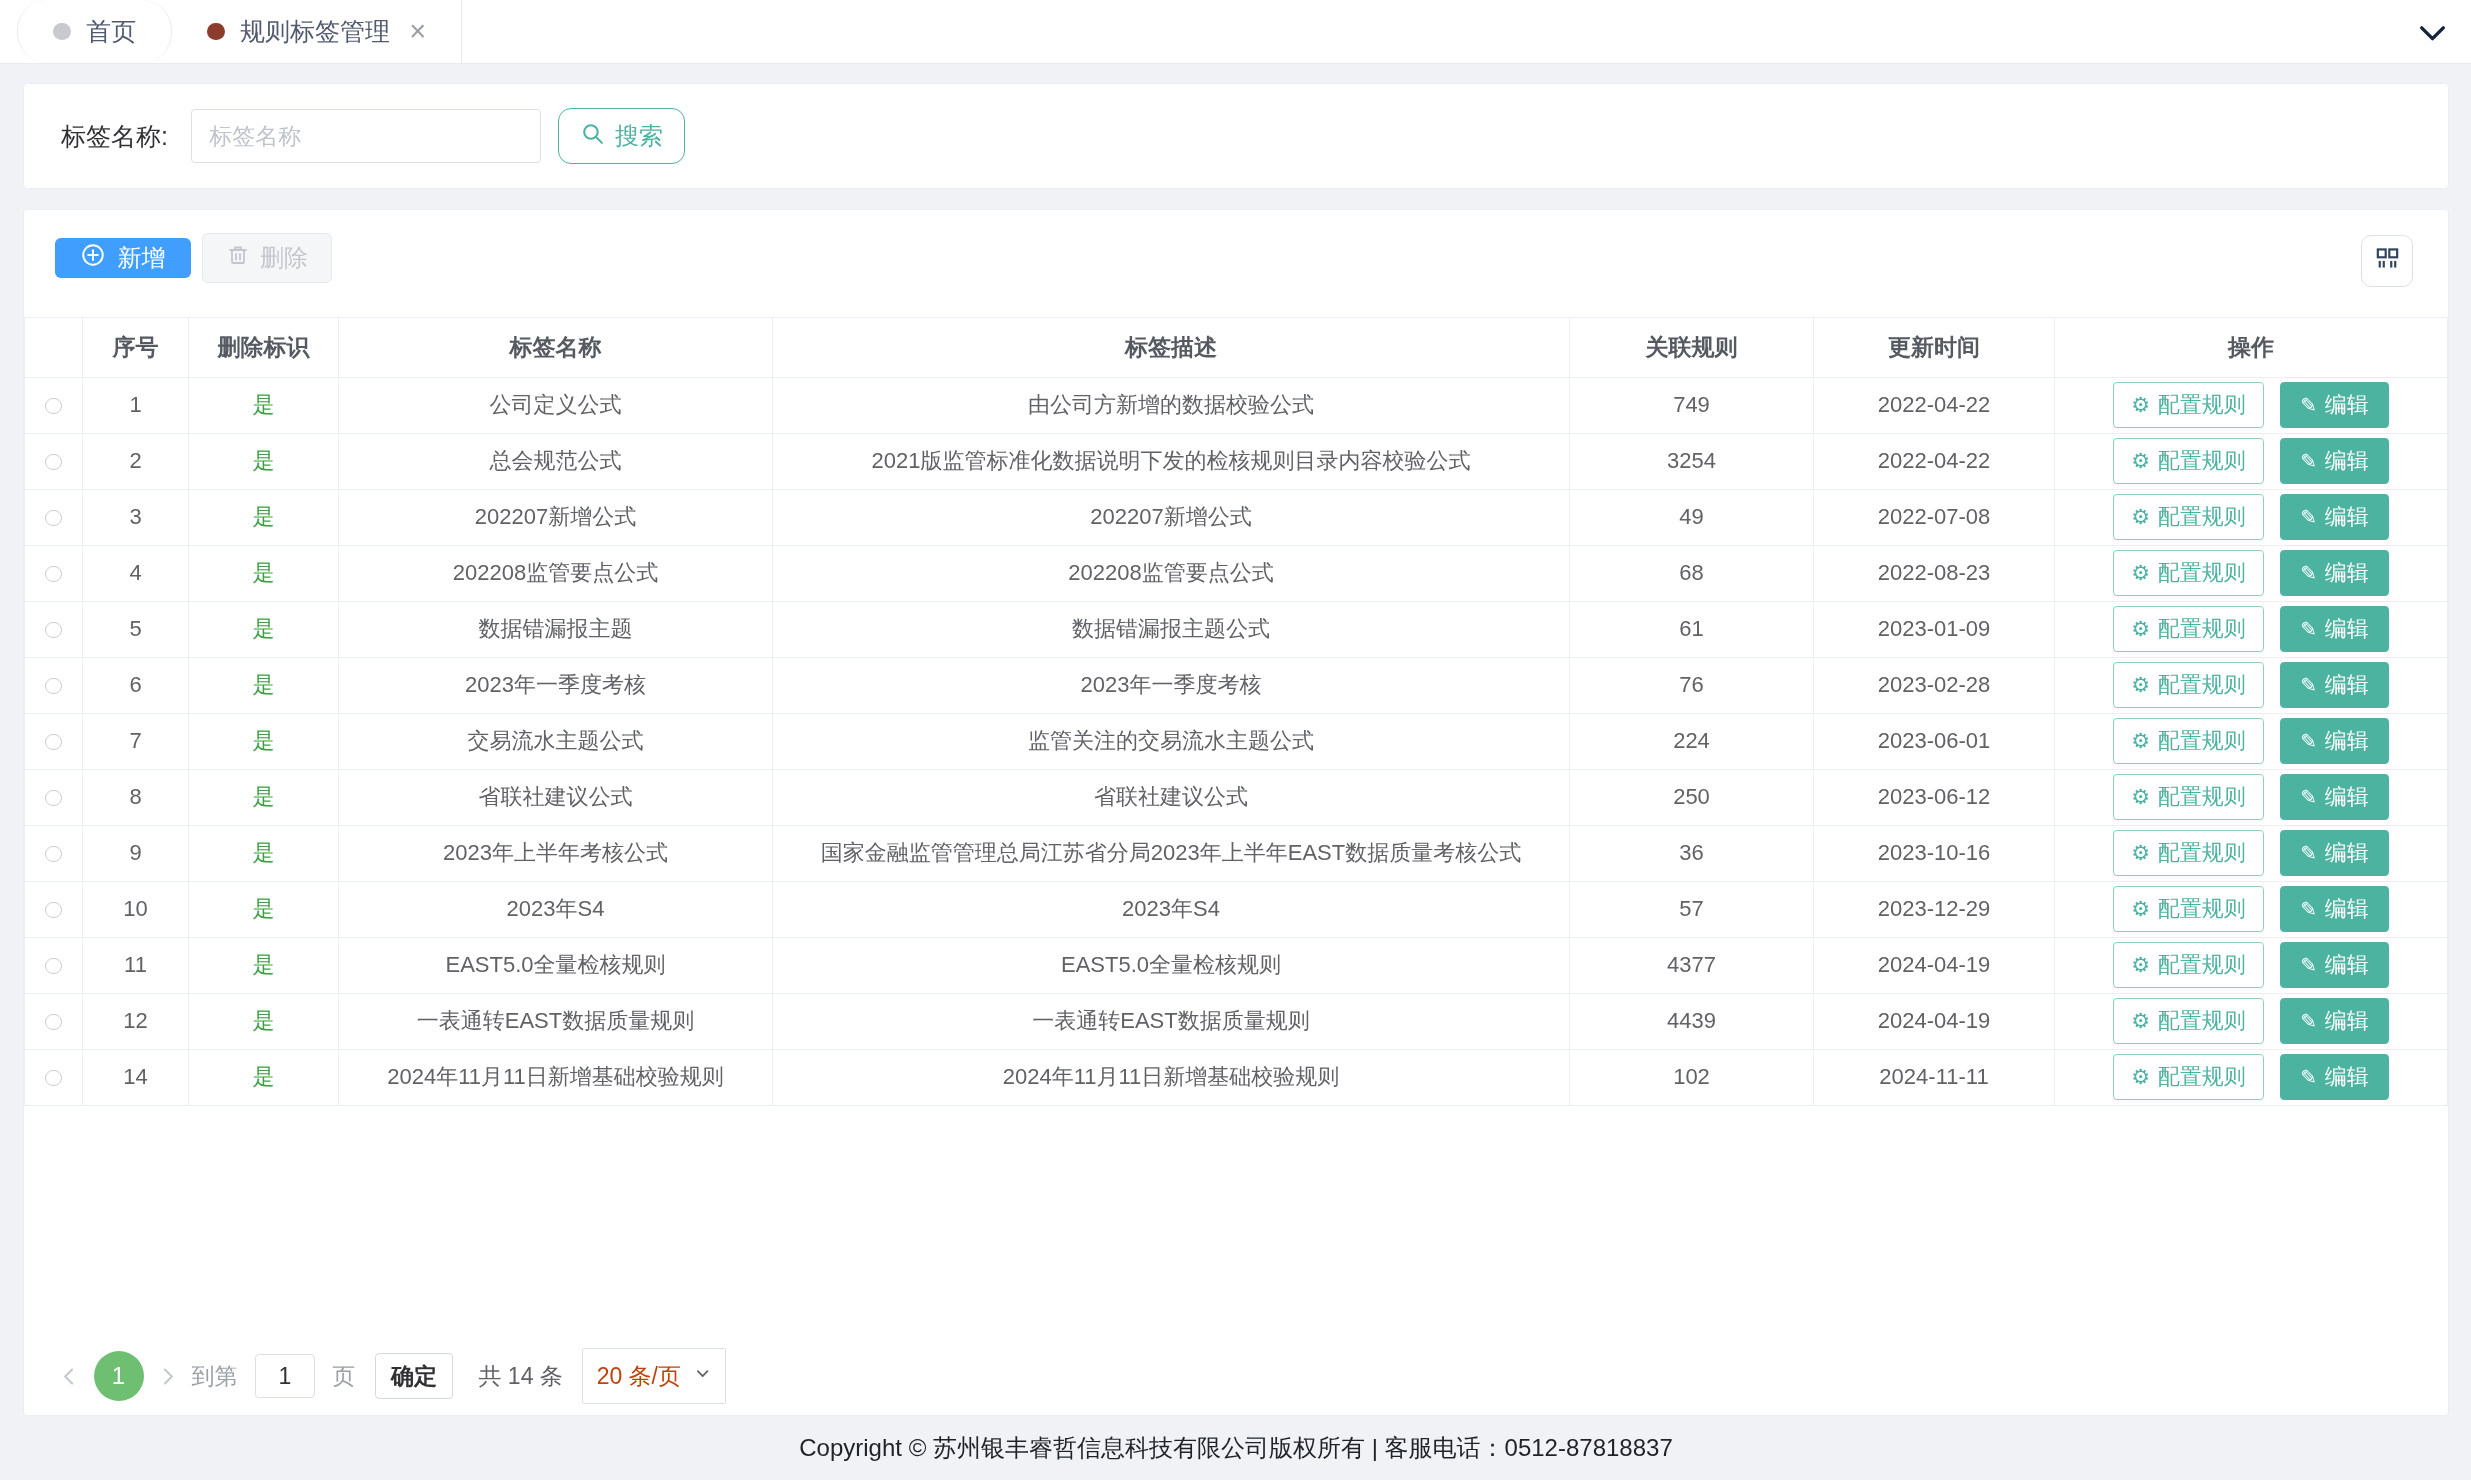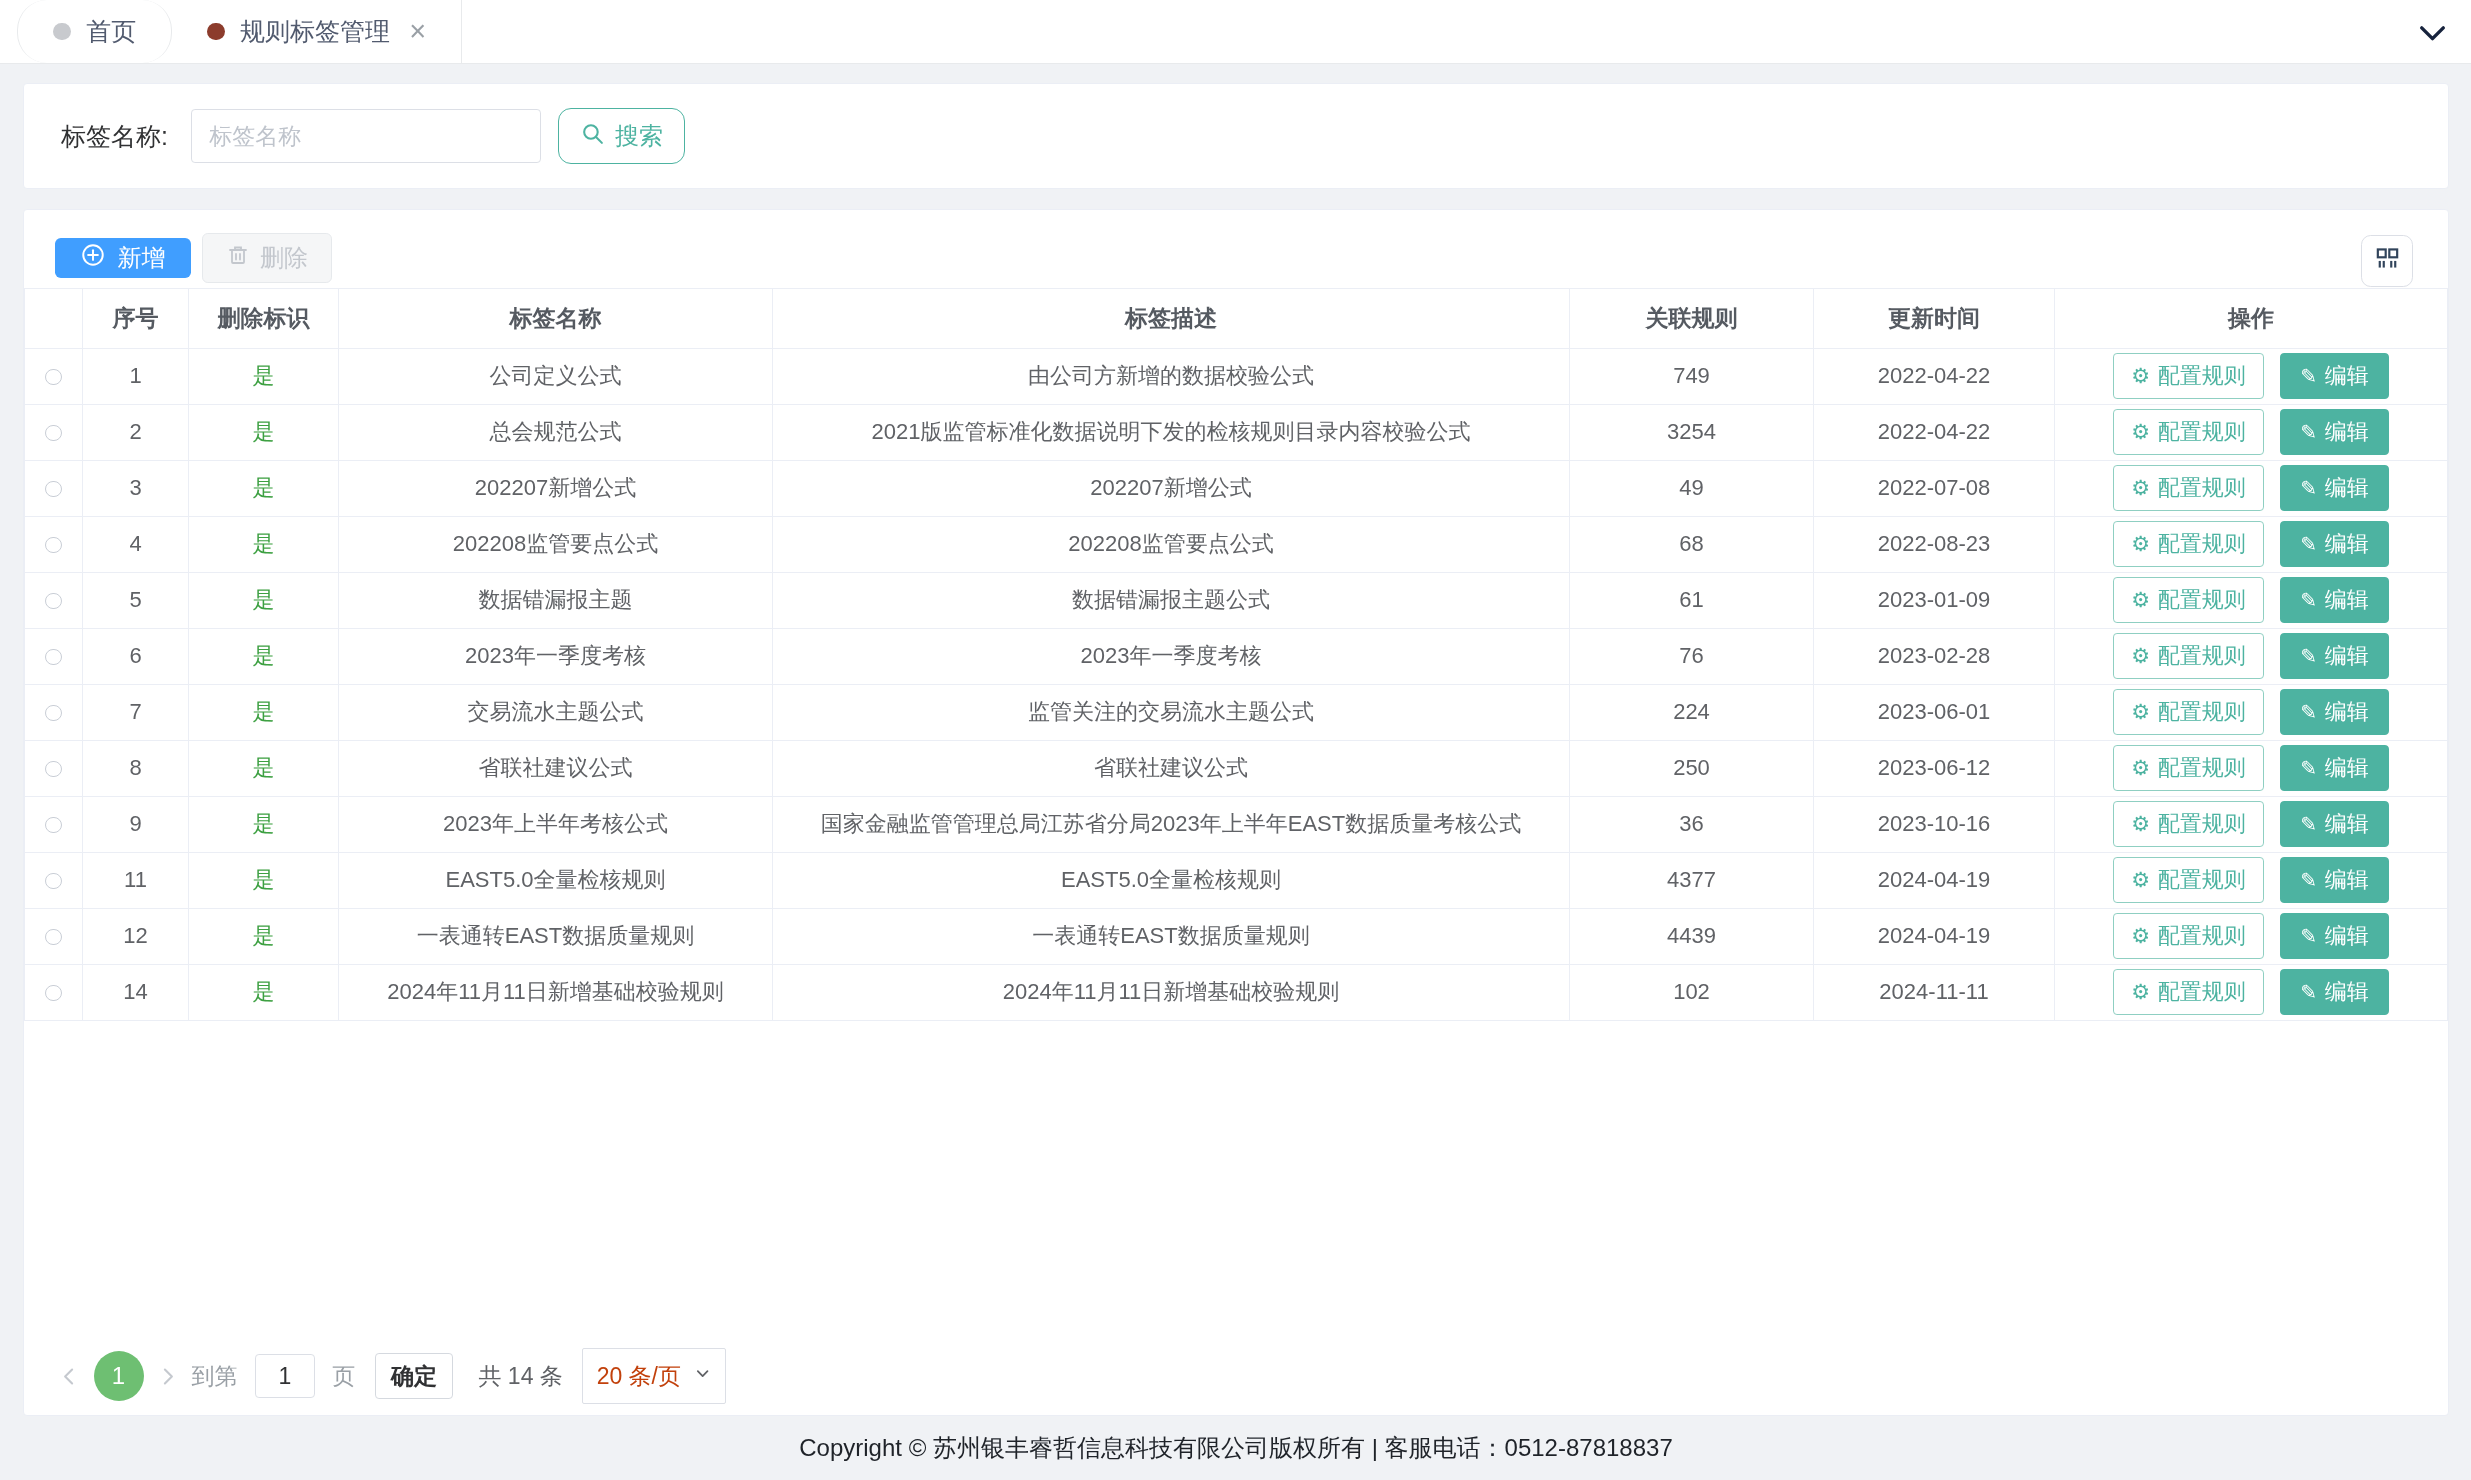--- a/index.html
+++ b/index.html
@@ -40,21 +40,21 @@
   .btn-add { height:40px; padding:0 25px; background:var(--primary-blue,#409eff); border:none;
              border-radius:5.8px; color:#fff; font-size:24px; display:flex; align-items:center;
              gap:11.6px; cursor:pointer; font-family:inherit; }
   .btn-del { height:50px; padding:0 23px; margin-left:11.6px; background:#f5f6f7;
              border:1px solid #e6e9ec; border-radius:5.8px; color:#c3c7cd; font-size:24px;
              display:flex; align-items:center; gap:9.7px; cursor:not-allowed; font-family:inherit; }
   .btn-columns { position:absolute; right:35px; top:25px; width:52px; height:52px;
                  background:#fff; border:1px solid #dcdfe6; border-radius:9.7px;
                  display:flex; align-items:center; justify-content:center; cursor:pointer; }
   
-  table { width:100%; margin-top:5px; border-collapse:collapse; table-layout:fixed;
+  table { width:100%; margin-top:34px; border-collapse:collapse; table-layout:fixed;
           font-size:22px; color:#606266; }
   th,td { border:1px solid #ebeef5; text-align:center; overflow:hidden;
           white-space:nowrap; text-overflow:ellipsis; }
   th { height:60px; font-size:23px; font-weight:700; color:#555a61; background:#fff; }
   td { height:56px; }
   td.green { color:var(--yes-green,#3da042); }
   .radio { display:inline-block; width:16.4px; height:16.4px; border:1px solid #c9ced6;
            border-radius:50%; background:#fff; cursor:pointer; vertical-align:middle; }
   .c-actions { white-space:nowrap; }
   .btn-config { height:46px; padding:0 17.4px; background:#fff;
@@ -350,20 +350,39 @@
               <span class="lbl">配置规则</span>
             </button>
         <button class="btn-edit">
               <span class="pencil">✎</span>
               <span class="lbl">编辑</span>
             </button>
       </td>
     </tr>
         <tr>
       <td><span class="radio"></span></td>
+      <td>10</td>
+      <td class="green">是</td>
+      <td>2023年S4</td>
+      <td>2023年S4</td>
+      <td>57</td>
+      <td>2023-12-29</td>
+      <td class="c-actions">
+        <button class="btn-config">
+              <span class="gear">⚙</span>
+              <span class="lbl">配置规则</span>
+            </button>
+        <button class="btn-edit">
+              <span class="pencil">✎</span>
+              <span class="lbl">编辑</span>
+            </button>
+      </td>
+    </tr>
+        <tr>
+      <td><span class="radio"></span></td>
       <td>11</td>
       <td class="green">是</td>
       <td>EAST5.0全量检核规则</td>
       <td>EAST5.0全量检核规则</td>
       <td>4377</td>
       <td>2024-04-19</td>
       <td class="c-actions">
         <button class="btn-config">
               <span class="gear">⚙</span>
               <span class="lbl">配置规则</span>

